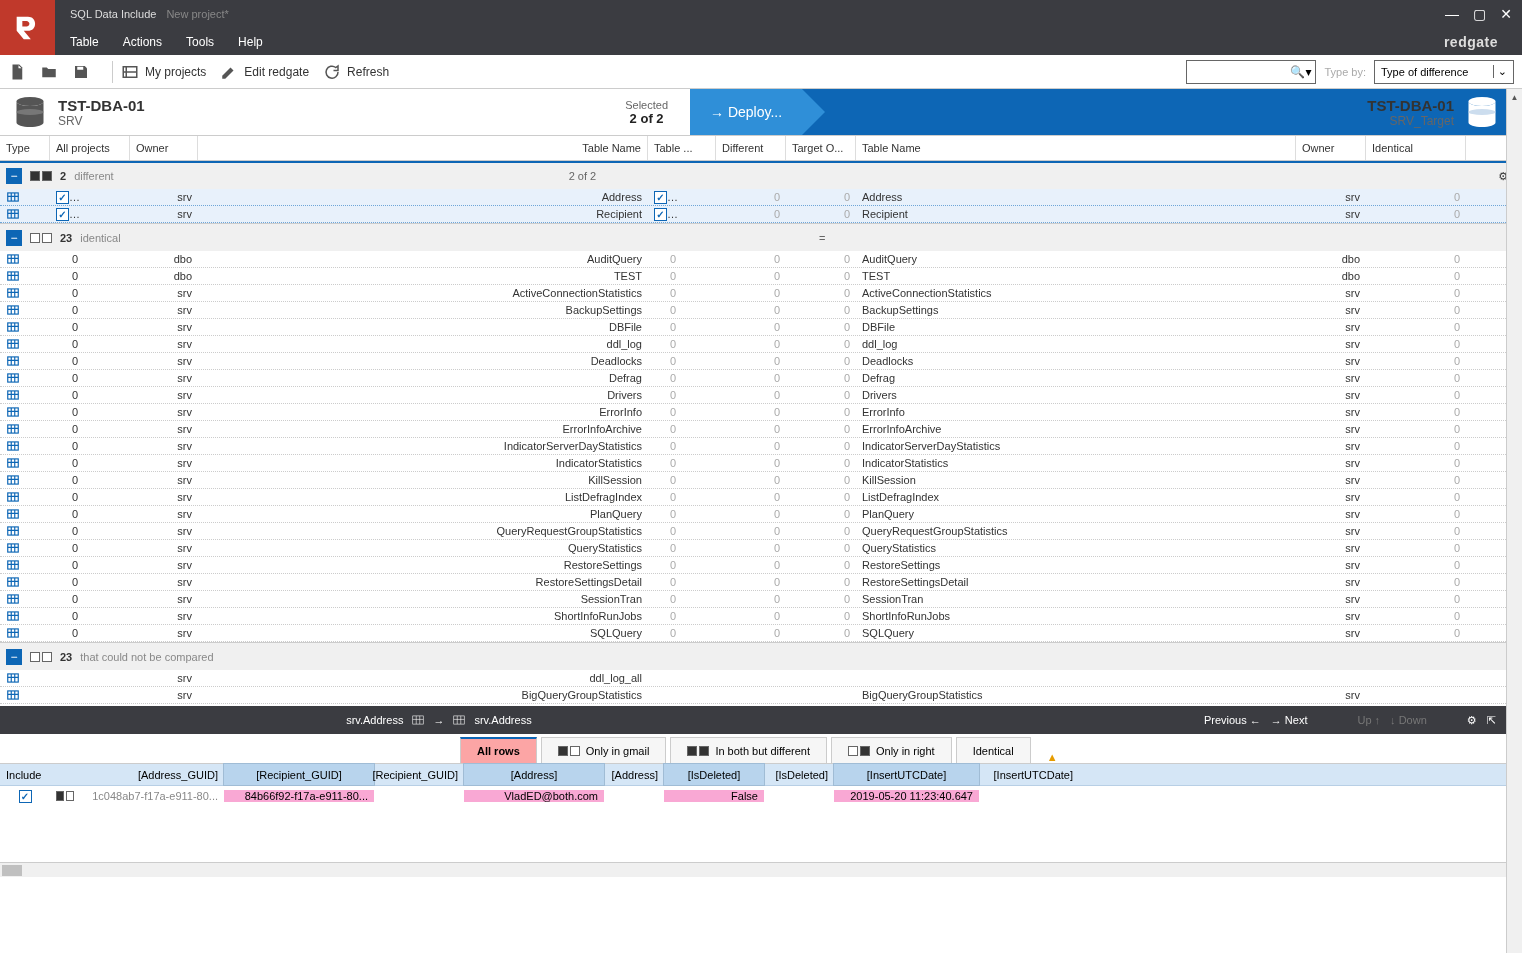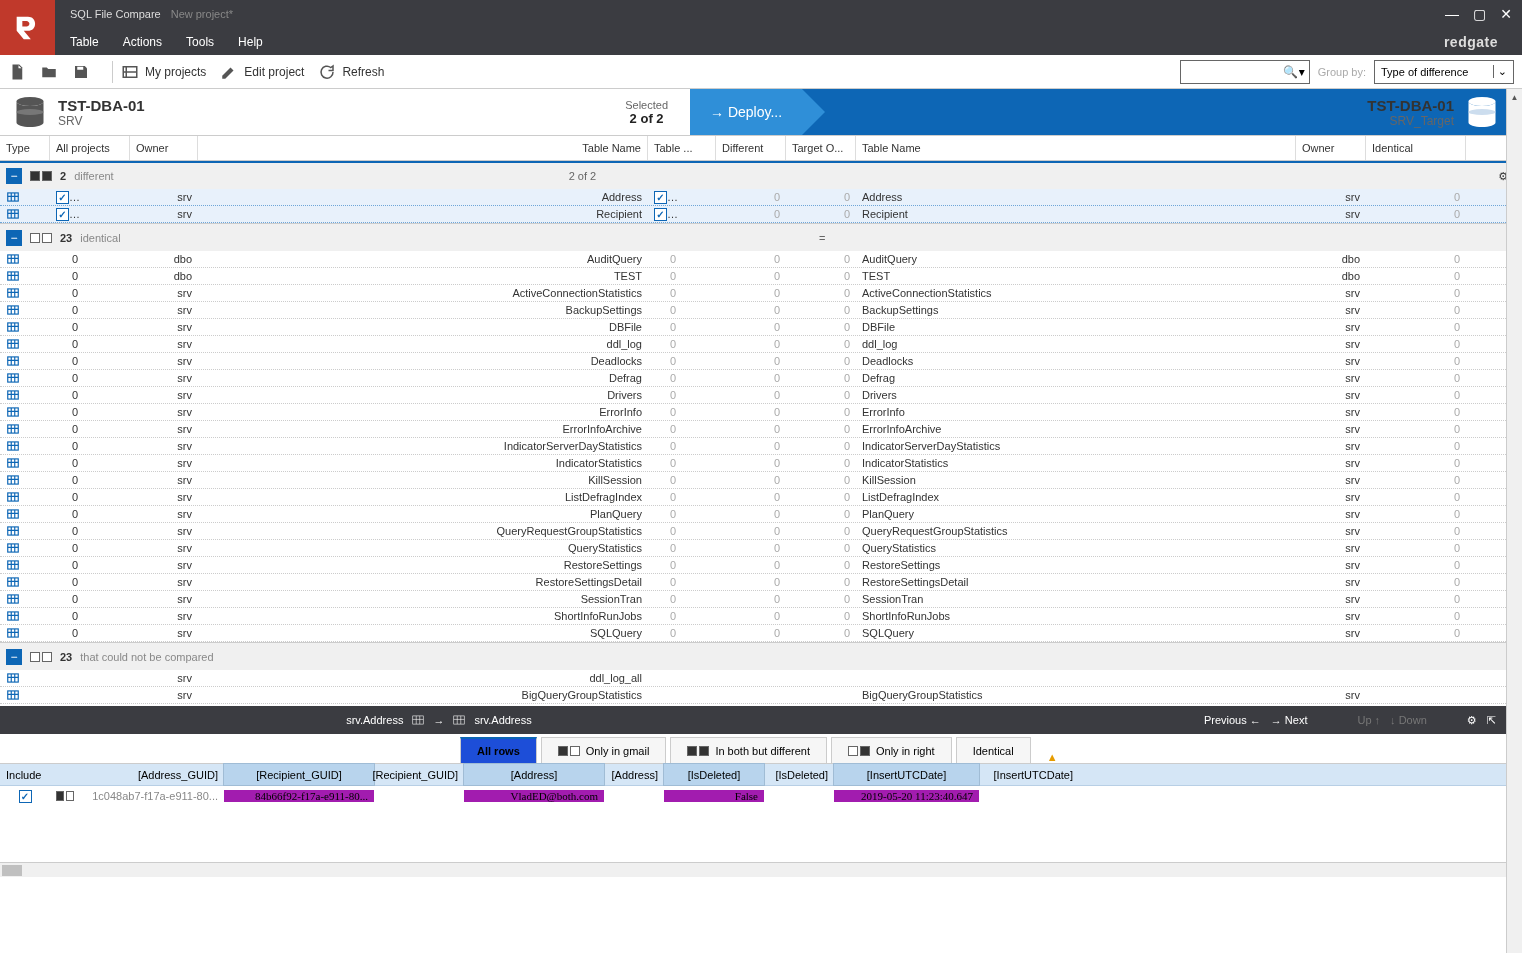--- a/index.html
+++ b/index.html
@@ -52,42 +52,42 @@
 .cell.dim { color:#aaa; }
 .table-icon { width:14px; height:14px; }
 .cb-small { width:13px; height:13px; border:1px solid #0d66b5; display:inline-flex; align-items:center; justify-content:center; background:#fff;}
 .cb-small.chk::before{content:'✓'; color:#0d66b5; font-size:10px; font-weight:bold;}
 .compare-bar { height:28px; background:#3b3c41; color:#fff; display:flex; align-items:center; font-size:11px; padding:0 10px;}
 .compare-bar .mid { margin:0 auto; display:flex; align-items:center; gap:8px;}
 .nav-btns { display:flex; gap:10px; align-items:center; margin-left:auto;}
 .nav-btns .dim { color:#777; }
 .bottom-tabs { height:30px; display:flex; align-items:flex-end; background:#fff; padding-left:460px; gap:4px; font-size:11px; border-bottom:1px solid #ccc;}
 .btab { height:26px; border:1px solid #ccc; border-bottom:none; padding:0 16px; display:flex; align-items:center; gap:6px; background:#f6f6f6; cursor:pointer;}
-.btab.active { background:#1d4ed8; font-weight:bold; border-top:2px solid #0d66b5;}
+.btab.active { background:#fca5a5; font-weight:bold; border-top:2px solid #0d66b5;}
 .detail-head { height:22px; background:#d5e6f6; display:flex; font-size:11px; border-bottom:1px solid #b8cfe5;}
 .dh-group { background:#b8d4ed; outline:1px solid #a0bcd5; display:flex; align-items:center; justify-content:center; }
 .dh-cell { display:flex; align-items:center; justify-content:flex-end; padding:0 6px; }
 .detail-row { height:20px; display:flex; font-size:11px; align-items:center;}
 .dr-cell { padding:0 6px; text-align:right;}
-.dr-cell.hl { background:#a21caf;font-family:Liberation Serif, serif;}
+.dr-cell.hl { background:#f9a8d4;}
 .scrollbar-h { height:15px; background:#f0f0f0; border-top:1px solid #ccc; position:relative;}
 .scrollbar-h .thumb { position:absolute; left:2px; top:2px; height:11px; width:20px; background:#c0c0c0; }
 .scrollbar-v { position:absolute; right:0; top:89px; bottom:0; width:16px; background:#f0f0f0; border-left:1px solid #ccc;}
 .scrollbar-v .arr { height:16px; display:flex; align-items:center; justify-content:center; font-size:8px; color:#555;}
 </style>
 </head>
 <body>
 
 <div class="logo-box">
   <svg width="34" height="34" viewBox="0 0 24 24">
       <path fill="#fff" d="M4 4h8c3 0 5 2 5 5s-2 5-5 5h-3l5 6h-5l-5-6V4zm4 3v4h3c1 0 2-1 2-2s-1-2-2-2H8z"></path>
     </svg>
 </div>
 <div class="titlebar">
-  <span class="title-text">SQL File Compare</span>
+  <span class="title-text">SQL Data Include</span>
   <span class="title-sub">New project*</span>
   <div class="win-controls">
     <span>—</span>
     <span>▢</span>
     <span>✕</span>
   </div>
 </div>
 <div class="menubar">
   <span>Table</span>
   <span>Actions</span>
@@ -118,32 +118,32 @@
       <svg class="tool-icon" viewBox="0 0 24 24">
         <rect fill="none" stroke="#555" stroke-width="2" x="3" y="5" width="18" height="14"></rect>
         <path stroke="#555" stroke-width="2" d="M7 5v14M3 12h18"></path>
       </svg>
       <span>My projects</span>
     </div>
   <div class="tool-btn">
       <svg class="tool-icon" viewBox="0 0 24 24">
         <path fill="#555" d="M3 17l11-11 4 4L7 21H3v-4z"></path>
       </svg>
-      <span>Edit project</span>
+      <span>Edit redgate</span>
     </div>
   <div class="tool-btn">
       <svg class="tool-icon" viewBox="0 0 24 24">
         <path fill="none" stroke="#555" stroke-width="2" d="M20 12a8 8 0 11-3-6l3-2v6h-6"></path>
       </svg>
       <span>Refresh</span>
     </div>
   <div class="search-box">
       <span style="margin-left:auto">🔍▾</span>
     </div>
-  <span class="group-by-lbl">Group by:</span>
+  <span class="group-by-lbl">Type by:</span>
   <div class="group-select">
       <span>Type of difference</span>
       <span style="margin-left:auto;border-left:1px solid #666;padding-left:4px">⌄</span>
     </div>
 </div>
 
 <div class="dbheader">
   <div class="db-source">
     <svg class="db-icon" viewBox="0 0 24 24">
         <ellipse fill="#555" cx="12" cy="5" rx="9" ry="3"></ellipse>

